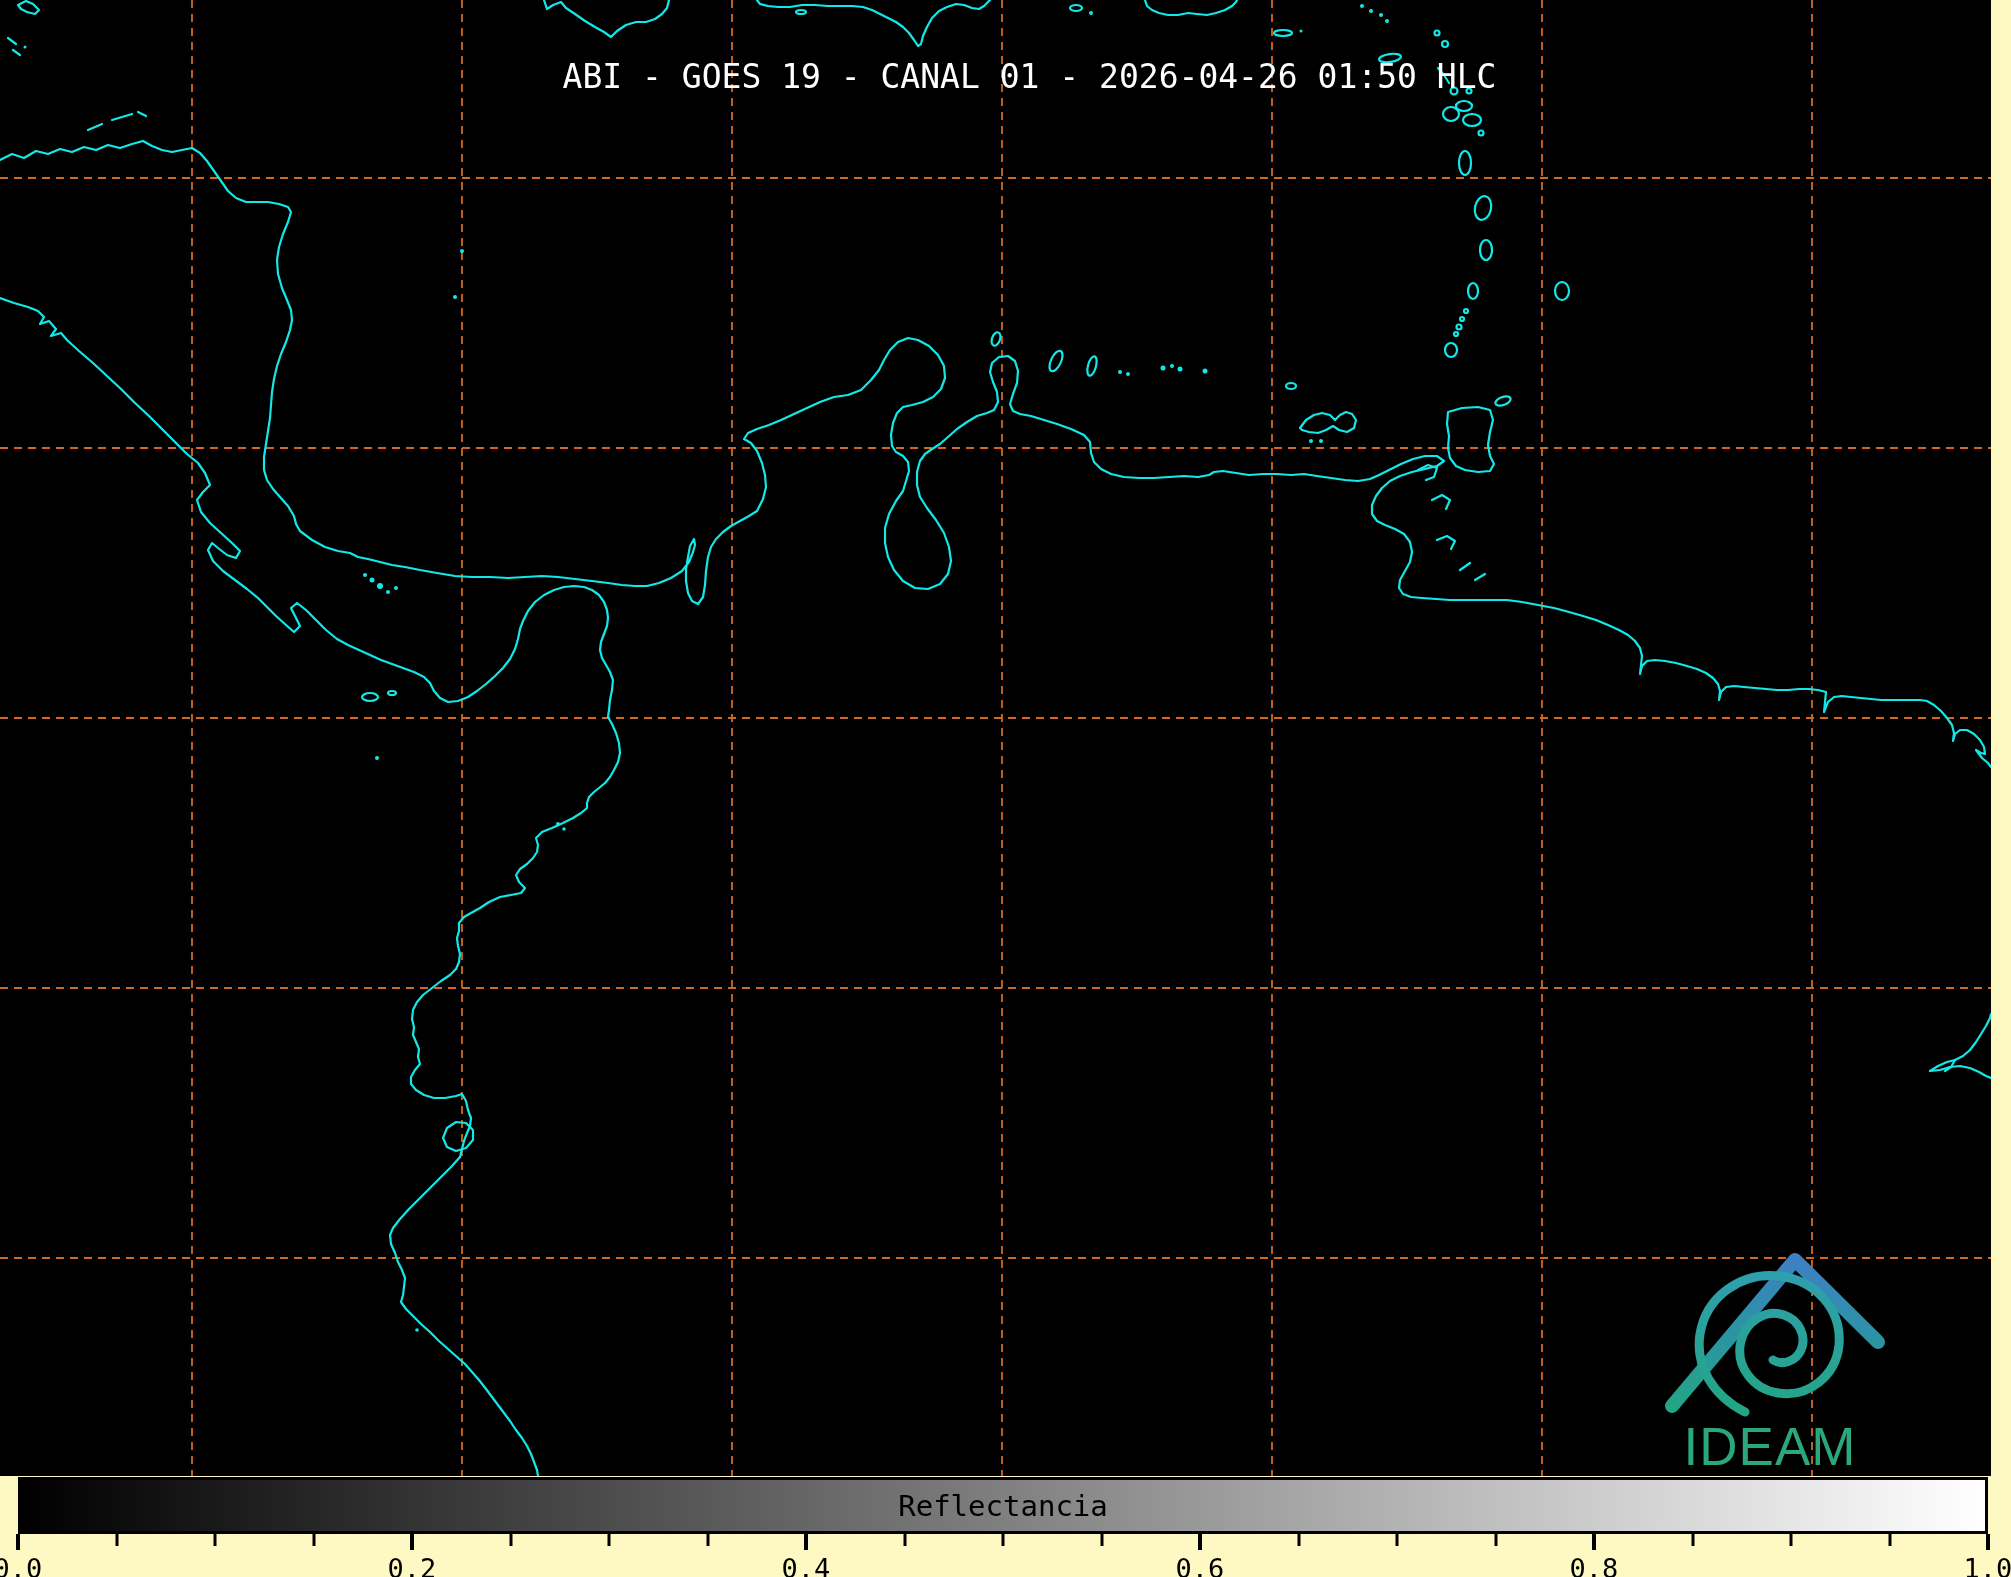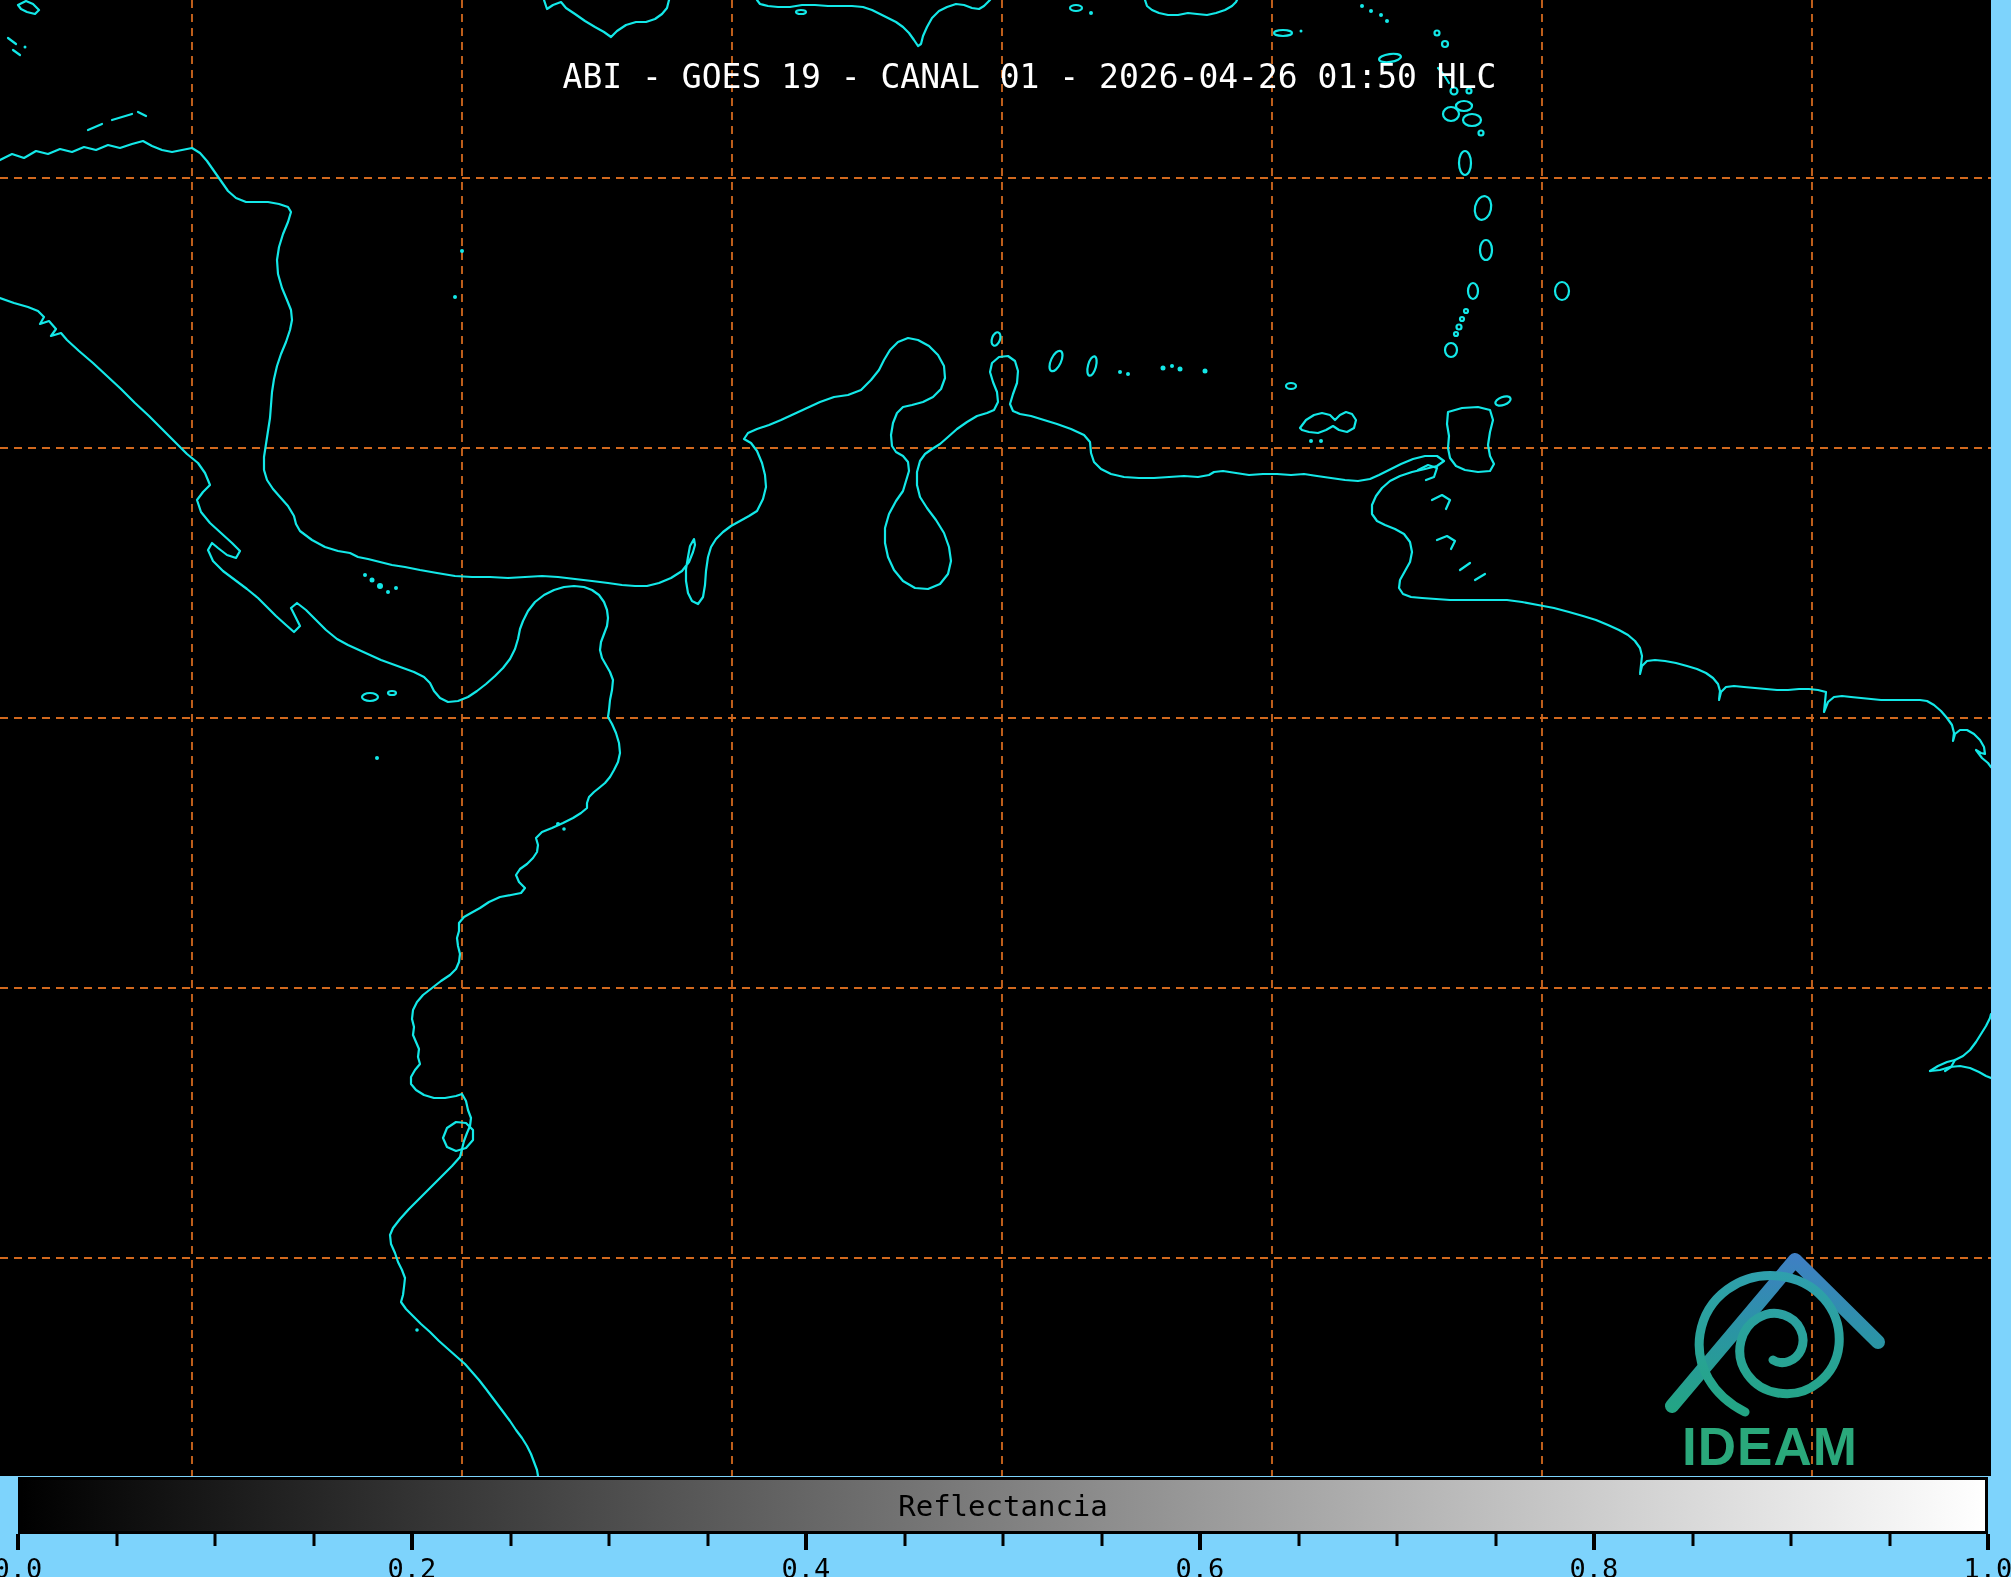--- a/index.html
+++ b/index.html
@@ -1,29 +1,29 @@
 <!DOCTYPE html>
 <html><head>
 <meta charset="utf-8">
 <style>
   html,body{margin:0;padding:0;background:#ffffff;}
-  .page{position:relative;width:2011px;height:1577px;background:#7dd3fc;overflow:hidden;
+  .page{position:relative;width:2011px;height:1577px;background:#fef9c3;overflow:hidden;
         font-family:"DejaVu Sans Mono",monospace;}
   .map-area{position:absolute;left:0;top:0;width:1991px;height:1476px;background:#000000;overflow:hidden;}
   .map-svg{position:absolute;left:0;top:0;}
   .grid line{stroke:#d2691e;stroke-width:1.8;stroke-dasharray:8 6;}
   .coast{fill:none;stroke:#13e8e8;stroke-width:2.2;stroke-linejoin:round;stroke-linecap:round;}
   .coast-dot{fill:#13e8e8;stroke:none;}
   .map-title{position:absolute;top:57px;left:calc(50% + 34px);transform:translateX(-50%);
              color:#ffffff;font-size:33px;white-space:nowrap;}
   
   .logo{position:absolute;left:1630px;top:1238px;width:280px;height:245px;}
   .logo svg{position:absolute;left:0;top:0;}
   .logo-text{position:absolute;left:140px;top:178px;transform:translateX(-50%);
-             font-family:"Liberation Sans",sans-serif;font-weight:bold;font-size:53px;
+             font-family:"Liberation Sans",sans-serif;font-weight:normal;font-size:53px;
              letter-spacing:1px;color:#2aa87b;}
   
   .cb-wrap{position:absolute;left:18px;top:1477px;width:1970px;height:100px;}
   .cb-bar{position:absolute;left:0;top:0;width:100%;height:57px;box-sizing:border-box;
           border:3px solid #000;background:linear-gradient(to right,#000000,#ffffff);}
   .cb-label{position:absolute;left:50%;top:50%;transform:translate(-50%,-50%);
             color:#000;font-weight:normal;font-size:29px;white-space:nowrap;}
   .cb-ticks{position:absolute;left:0;top:57px;width:100%;height:18px;}
   .cb-tick{position:absolute;top:0;width:3px;height:12px;background:#000;transform:translateX(-50%);}
   .cb-tick.major{width:4px;height:16px;}

